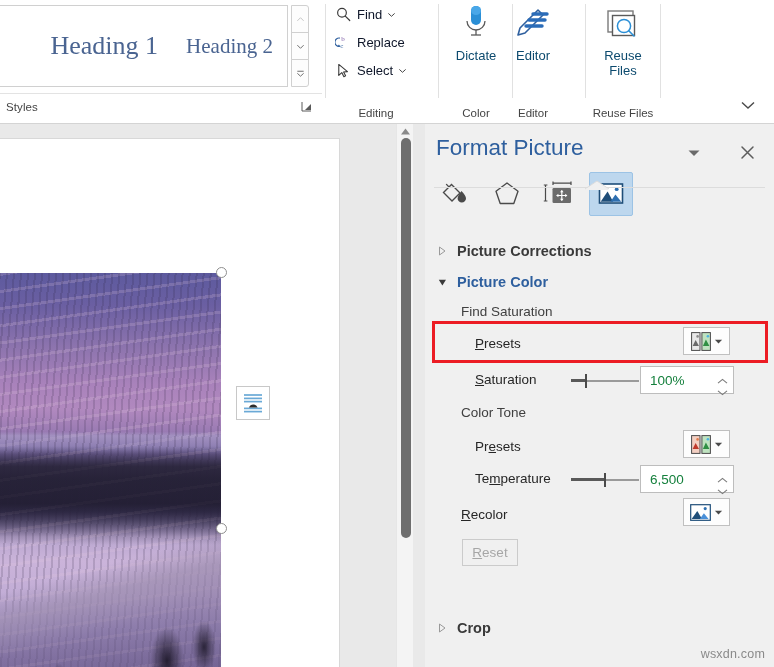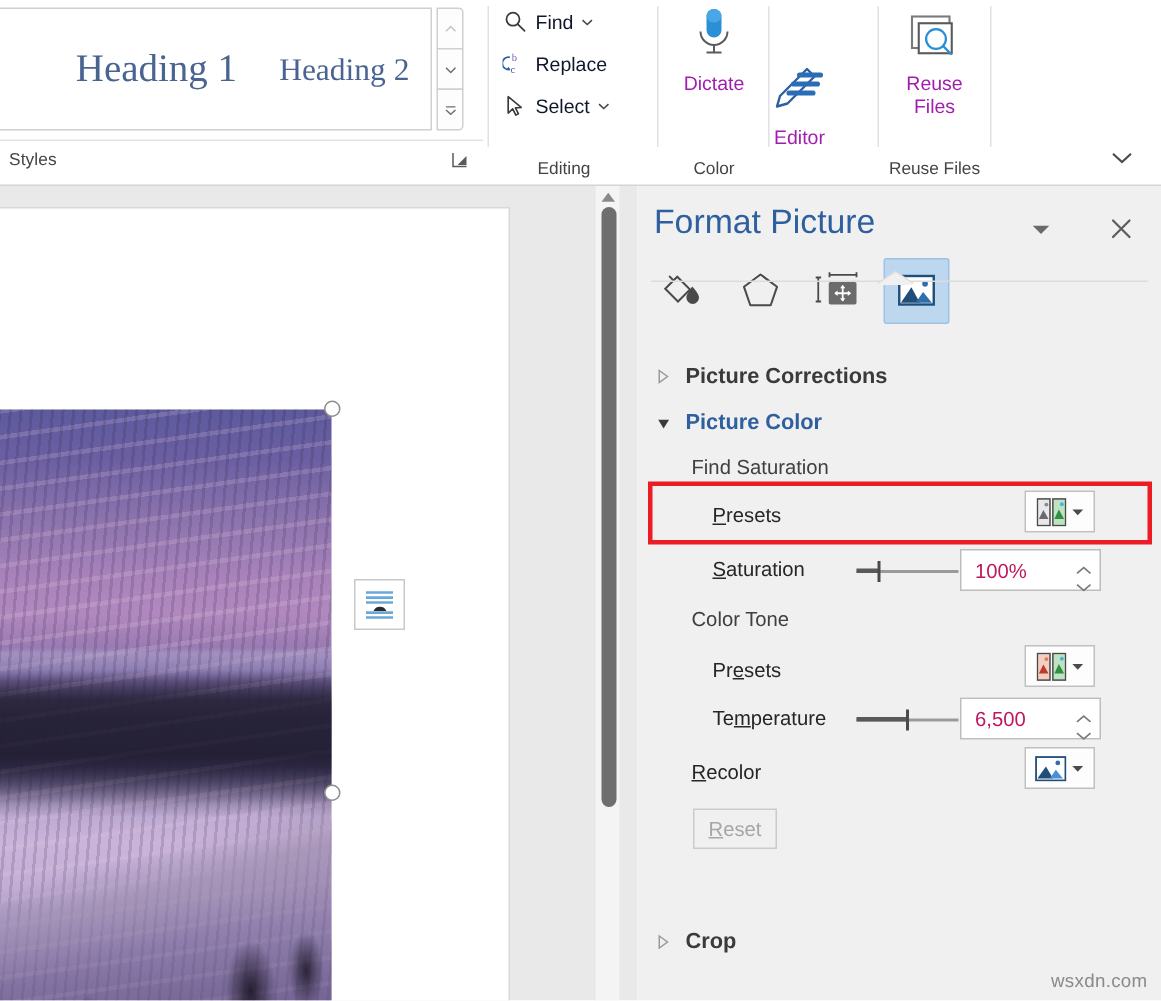--- a/index.html
+++ b/index.html
@@ -80,21 +80,21 @@
   }
 
   
   .bigbtn-group { position: absolute; top: 0; height: 123px; }
   .bigbtn {
     position: absolute; top: 4px; left: 0; width: 100%;
     display: flex; flex-direction: column; align-items: center; cursor: pointer;
   }
   .bigbtn .bi { height: 40px; display: flex; align-items: flex-end; justify-content: center; }
   .bigbtn .bl {
-    margin-top: 5px; font-size: 13px; color: #a21caf; text-align: center; line-height: 1.15;
+    margin-top: 5px; font-size: 13px; color: #0c4a6e; text-align: center; line-height: 1.15;
   }
 
   .ribbon-collapse {
     position: absolute; right: 16px; bottom: 8px;
     width: 20px; height: 20px; cursor: pointer; color: #444;
   }
 
   
   .doc-area {
     position: absolute; left: 0; top: 124px; width: 425px; height: 543px;
@@ -230,21 +230,21 @@
   }
 
   
   .spin {
     position: absolute; height: 28px; width: 94px;
     background: #ffffff; border: 1px solid #bdbdbd;
   }
   .spin input {
     position: absolute; left: 0; top: 0; width: 72px; height: 26px;
     border: 0; outline: none; background: transparent;
-    font-family: "Liberation Sans", sans-serif; font-size: 13.5px; color: #be185d;
+    font-family: "Liberation Sans", sans-serif; font-size: 13.5px; color: #15803d;
     padding-left: 9px;
   }
   .spin .arrows {
     position: absolute; right: 4px; top: 2px; width: 14px; height: 22px;
     display: flex; flex-direction: column; justify-content: space-around; align-items: center;
   }
   .spin .arrows span { display: block; width: 11px; height: 7px; cursor: pointer; }
 
   .reset-btn {
     position: absolute; width: 56px; height: 27px;
@@ -356,21 +356,21 @@
               <path d="M12 31 H22" stroke="#5a5a5a" stroke-width="1.3"></path>
             </svg>
           </div>
           <div class="bl">Dictate</div>
         </div>
         <span class="grp-caption">Color</span>
       </div>
 
       <div class="vsep" style="left:512px;"></div>
 
-      <div class="bigbtn-group" style="left:500px; width:66px;margin-top:36px;">
+      <div class="bigbtn-group" style="left:500px; width:66px;">
         <div class="bigbtn">
           <div class="bi">
             <svg width="38" height="40" viewBox="0 0 38 40">
               <path d="M4 31 L6 24 L24 6 L29 11 L11 29 Z" fill="none" stroke="#2e5f9e" stroke-width="1.6" stroke-linejoin="round"></path>
               <path d="M19 10 H33" stroke="#2b6cb8" stroke-width="3.4" stroke-linecap="round"></path>
               <path d="M15 16 H31" stroke="#2b6cb8" stroke-width="3.4" stroke-linecap="round"></path>
               <path d="M12 22 H28" stroke="#2b6cb8" stroke-width="3.4" stroke-linecap="round"></path>
             </svg>
           </div>
           <div class="bl">Editor</div>

